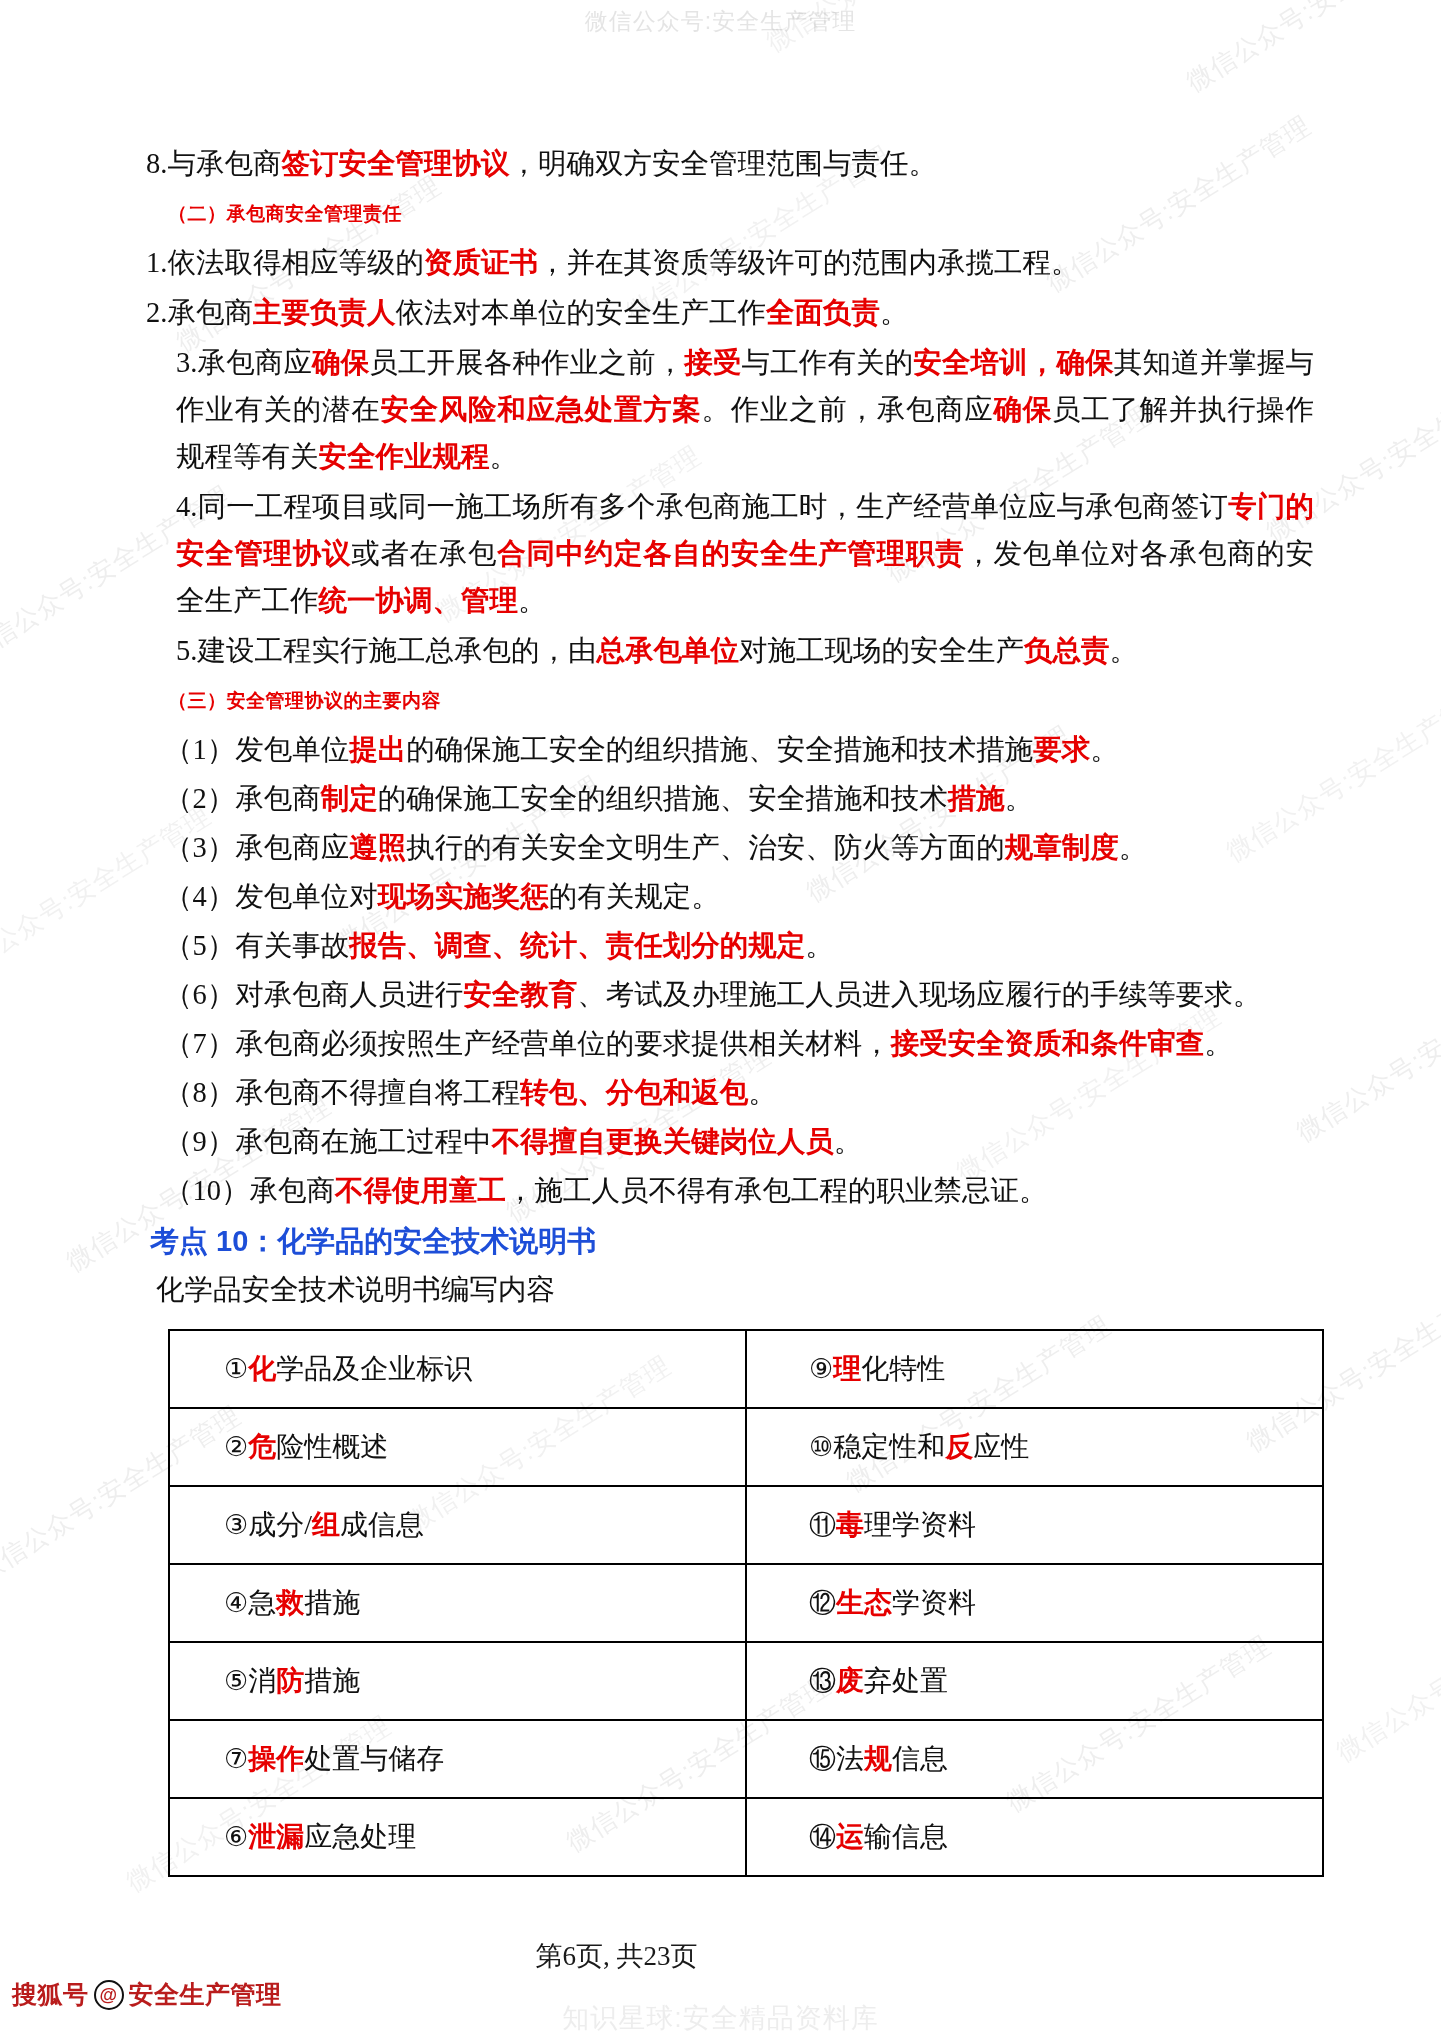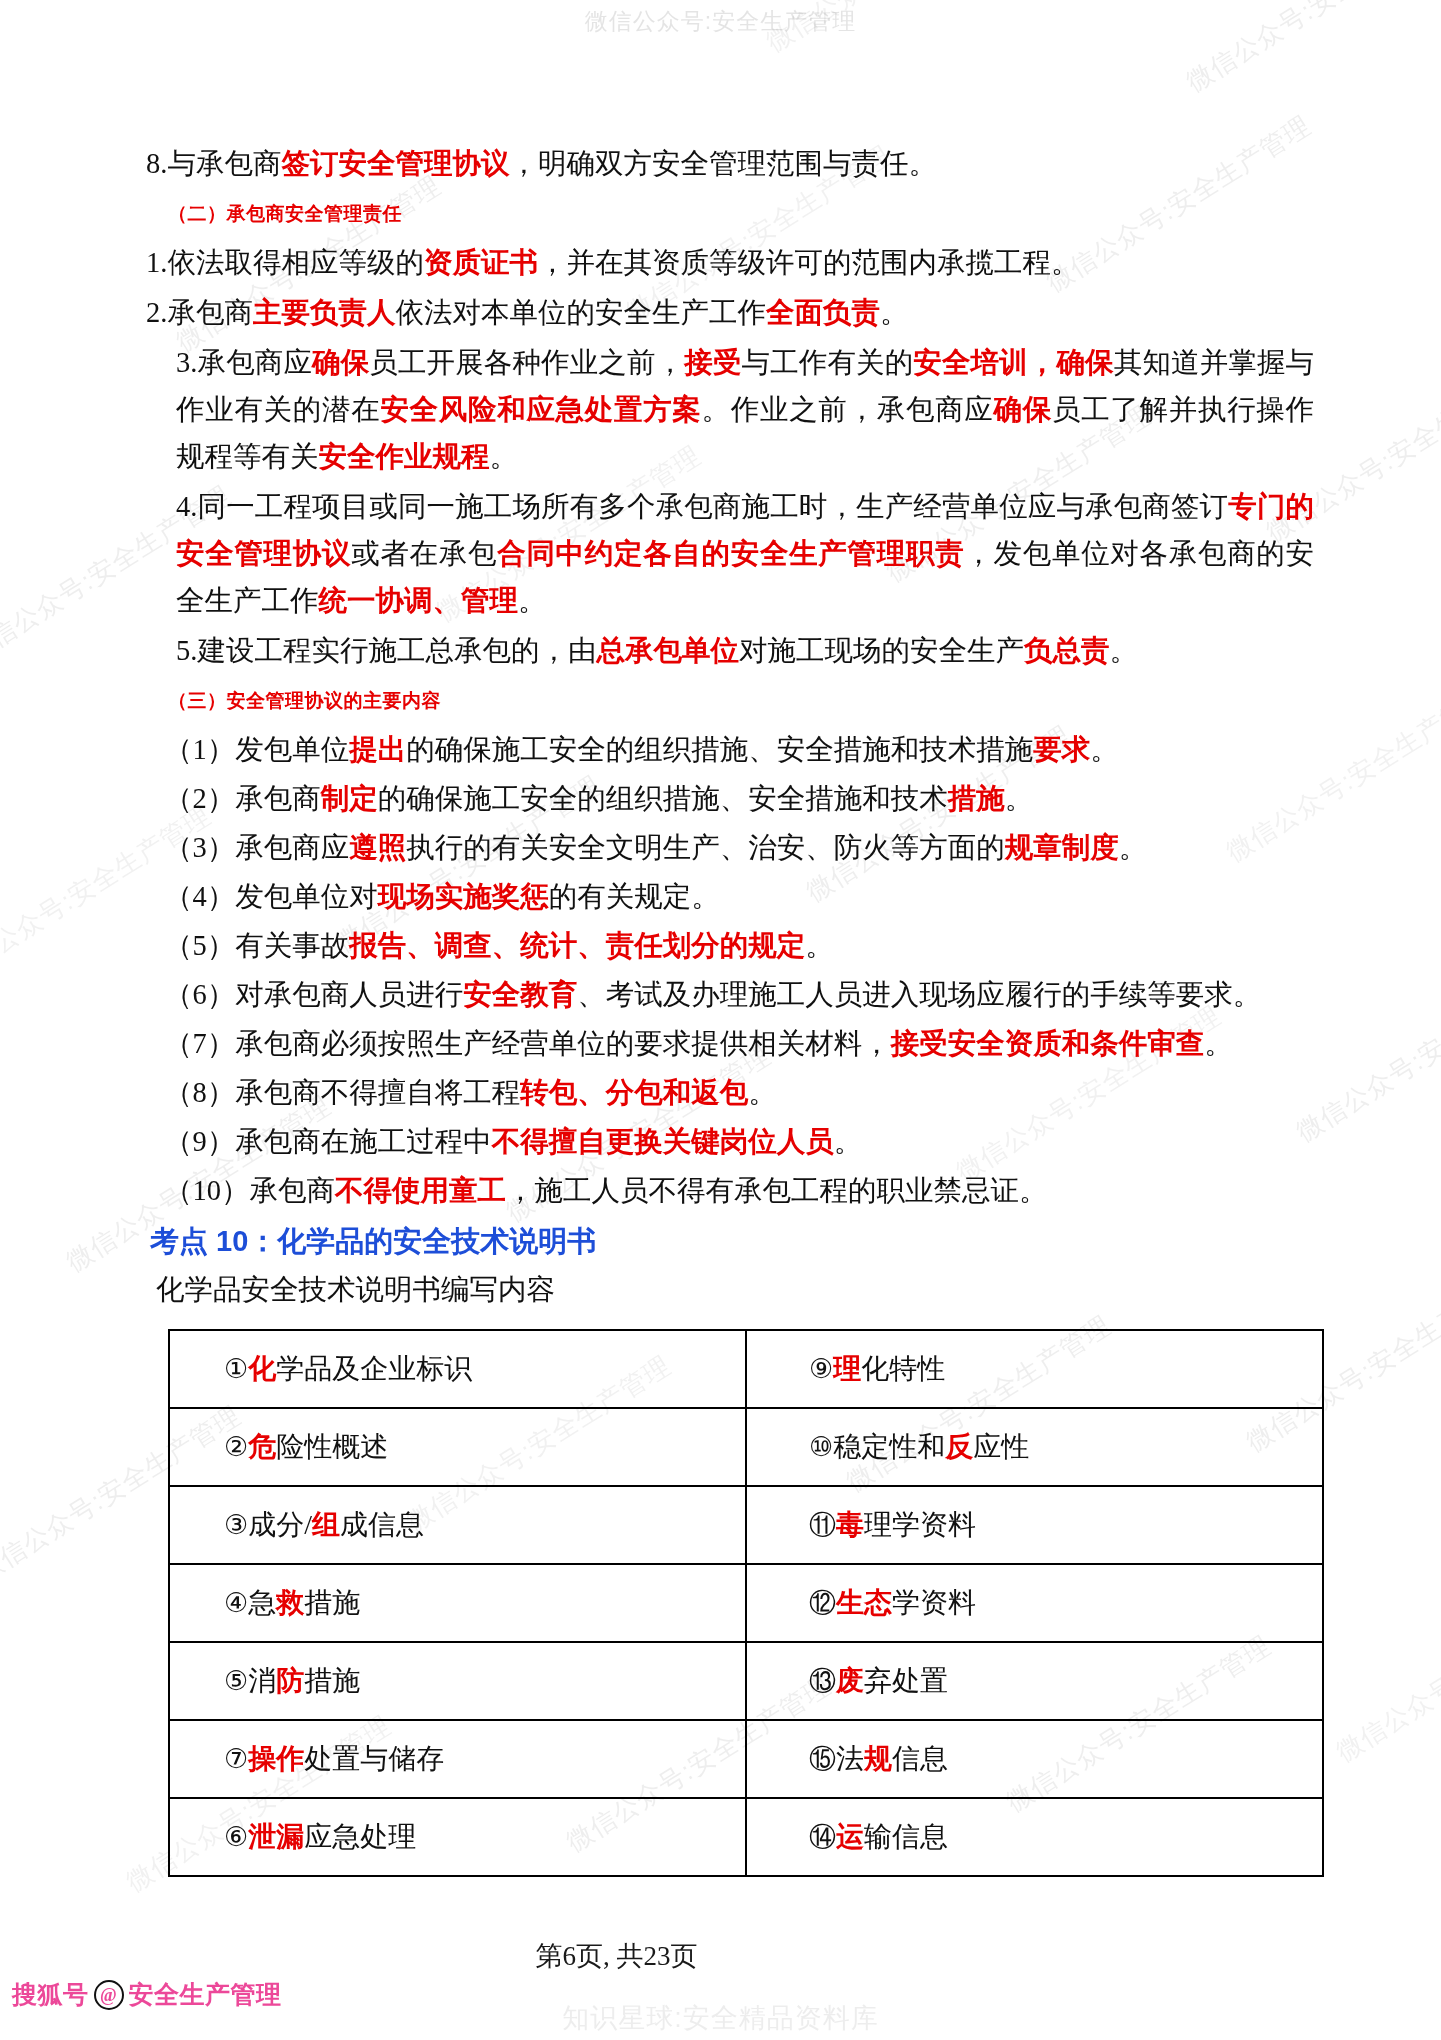--- a/index.html
+++ b/index.html
@@ -154,24 +154,24 @@
     font-family: "Liberation Serif", "DejaVu Serif", serif;
     color: #1a1a1a;
   }
   .sohu-logo {
     position: absolute;
     left: 12px;
     top: 1978px;
     display: flex;
     align-items: center;
     gap: 5px;
-    font-family: Liberation Serif, serif;
+    font-family: Liberation Sans, sans-serif;
     font-size: 25px;
     font-weight: bold;
-    color: #ec4899;
+    color: #b91c1c;
     letter-spacing: 0.5px;
   }
   .sohu-at {
     display: inline-flex;
     align-items: center;
     justify-content: center;
     width: 26px;
     height: 26px;
     border: 2px solid #111;
     border-radius: 50%;

